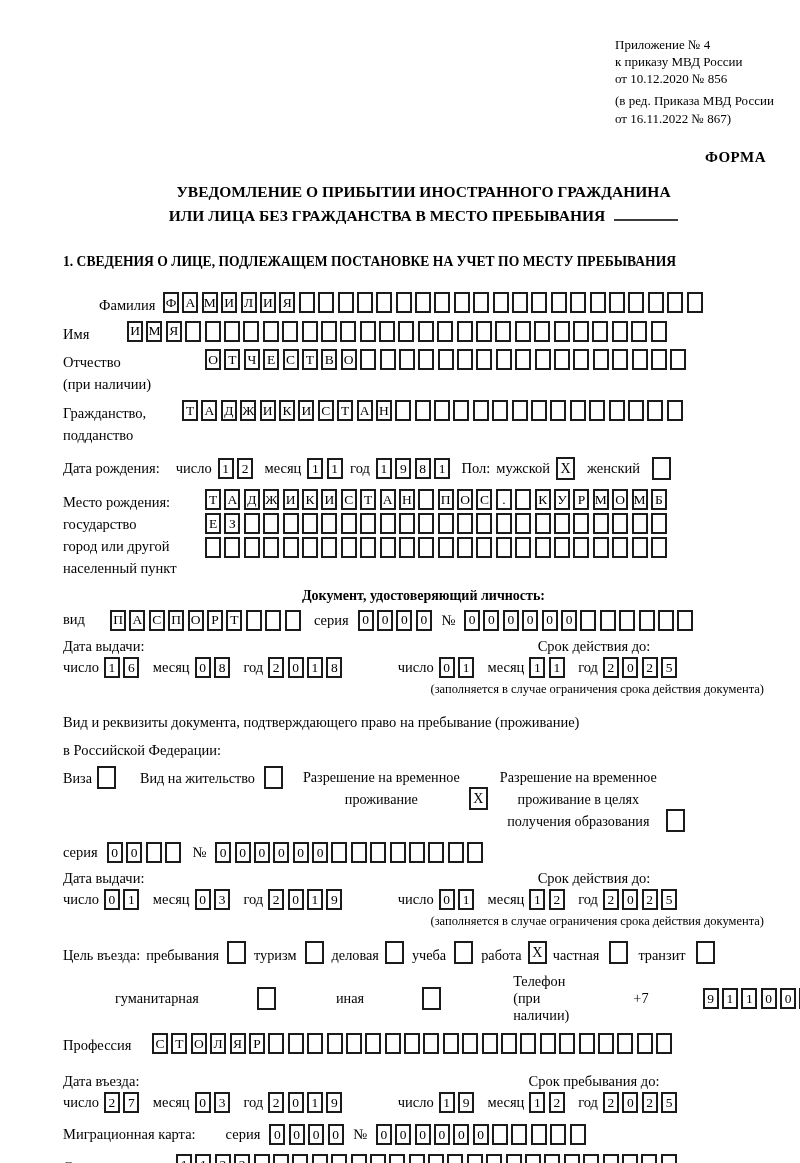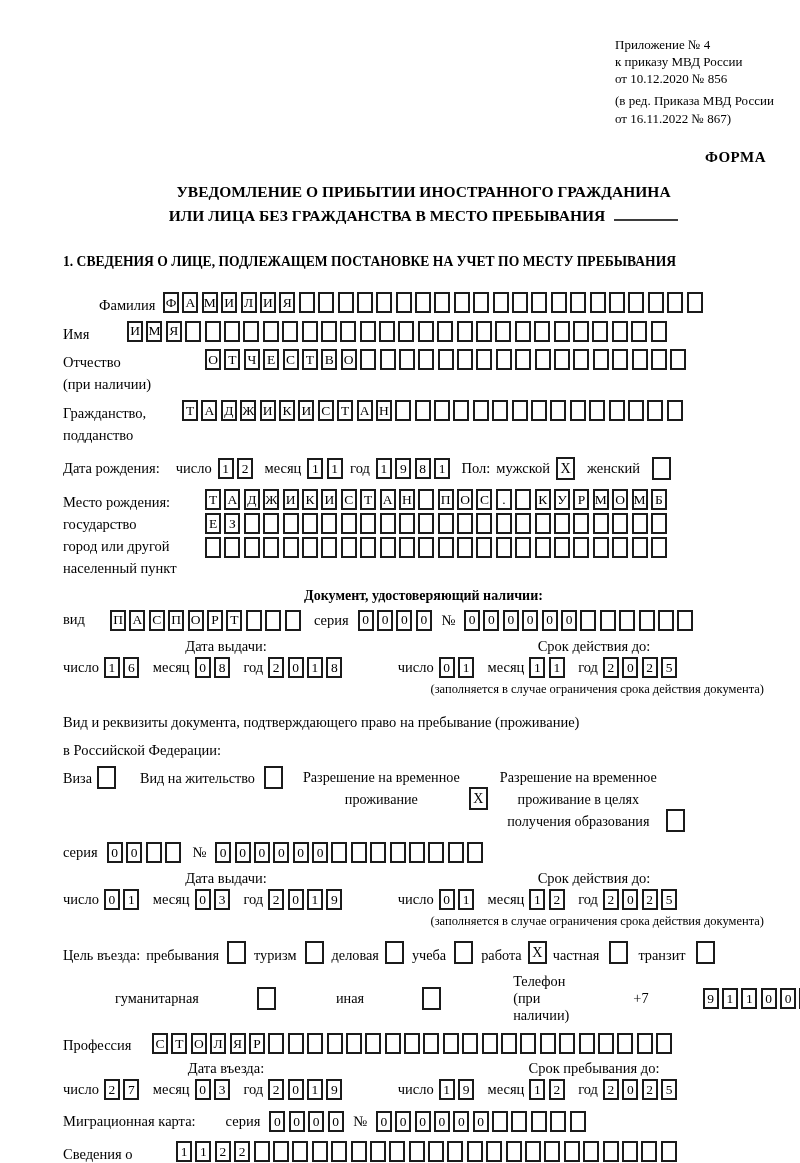--- a/index.html
+++ b/index.html
@@ -47,21 +47,21 @@
 
   .inl { display:flex; align-items:center; font-size:14.5px; }
   .ml4 { margin-left:4px; } .ml6 { margin-left:6px; } .ml8 { margin-left:8px; }
   .ml10{ margin-left:10px;} .ml12{ margin-left:12px;} .ml16{ margin-left:16px;}
   .ml20{ margin-left:20px;} .ml24{ margin-left:24px;} .ml30{ margin-left:30px;}
   .mr5 { margin-right:5px; }
 
   .doc-head { text-align:center; font-weight:bold; font-size:14px; margin-top:9px; }
 
   .dhead { display:flex; font-size:14.5px; margin-top:7px; }
-  .dhead .h1 { width:326px; text-align:center; }
+  .dhead .h1 { width:326px; text-align:left; }
   .dhead .h2 { width:326px; text-align:center; margin-left:42px; }
   .drow { display:flex; align-items:center; font-size:14.5px; margin-top:2px; }
   .dgroup { display:flex; align-items:center; }
   .dgroup.rgt { margin-left:42px; }
   .dl { margin-right:5px; }
   .dl + .cells { margin-right:10px; }
   .dnote { font-size:12.5px; text-align:right; margin:4px 20px 0 0; }
 
   .para { font-size:14.5px; margin-top:12px; line-height:1.9; }
 
@@ -342,21 +342,21 @@
           <span class="cell"></span>
           <span class="cell"></span>
           <span class="cell"></span>
           <span class="cell"></span>
           <span class="cell"></span>
           <span class="cell"></span>
         </span>
     </span>
   </div>
 
-  <div class="doc-head">Документ, удостоверяющий наличии:</div>
+  <div class="doc-head">Документ, удостоверяющий личность:</div>
 
   <div class="frow" style="margin-top:5px; align-items:center;">
     <span class="lab w-vid" style="padding-top:0;">вид</span>
     <span class="cells">
         <span class="cell">П</span>
         <span class="cell">А</span>
         <span class="cell">С</span>
         <span class="cell">П</span>
         <span class="cell">О</span>
         <span class="cell">Р</span>
@@ -604,21 +604,21 @@
         <span class="cell"></span>
         <span class="cell"></span>
         <span class="cell"></span>
         <span class="cell"></span>
         <span class="cell"></span>
         <span class="cell"></span>
         <span class="cell"></span>
       </span>
   </div>
 
-  <div class="dhead" style="margin-top:3px;font-family:Liberation Serif, serif;">
+  <div class="dhead" style="margin-top:16px;font-family:Liberation Serif, serif;">
     <span class="h1">Дата въезда:</span>
     <span class="h2">Срок пребывания до:</span>
   </div>
   <div class="drow">
     <span class="dgroup">
       <span class="dl">число</span>
         <span class="cells">
           <span class="cell">2</span>
           <span class="cell">7</span>
         </span>

